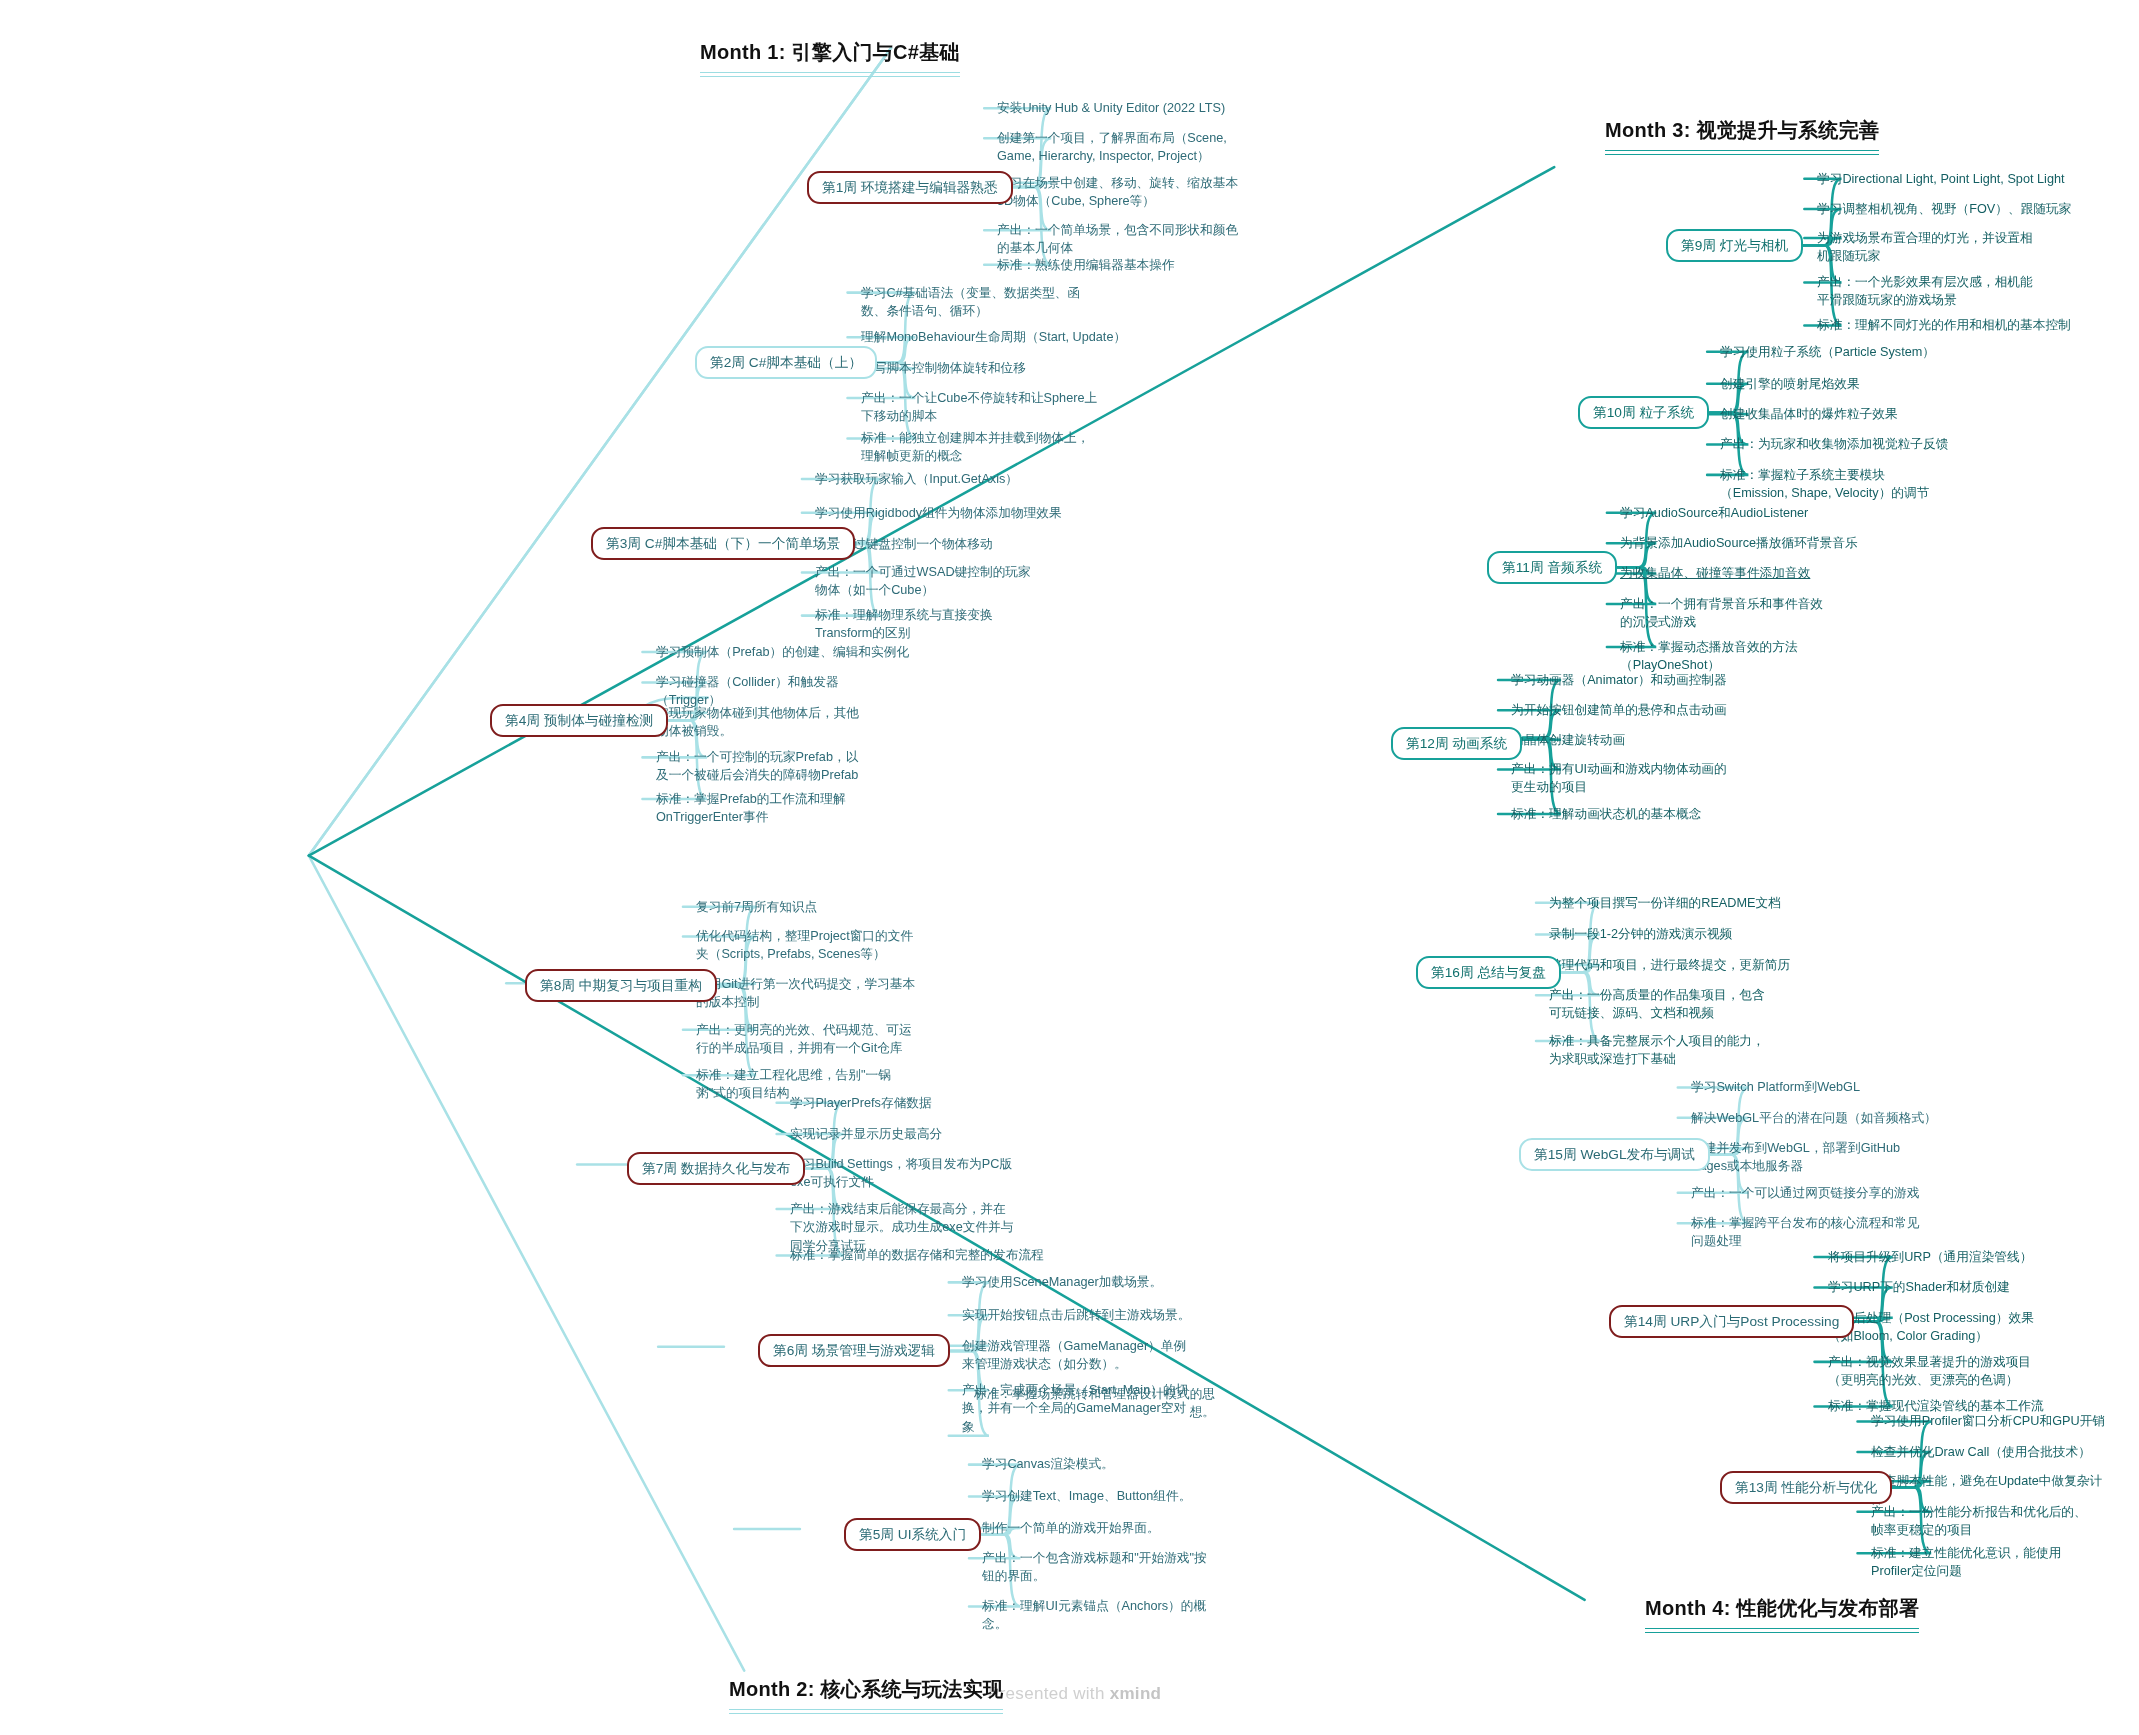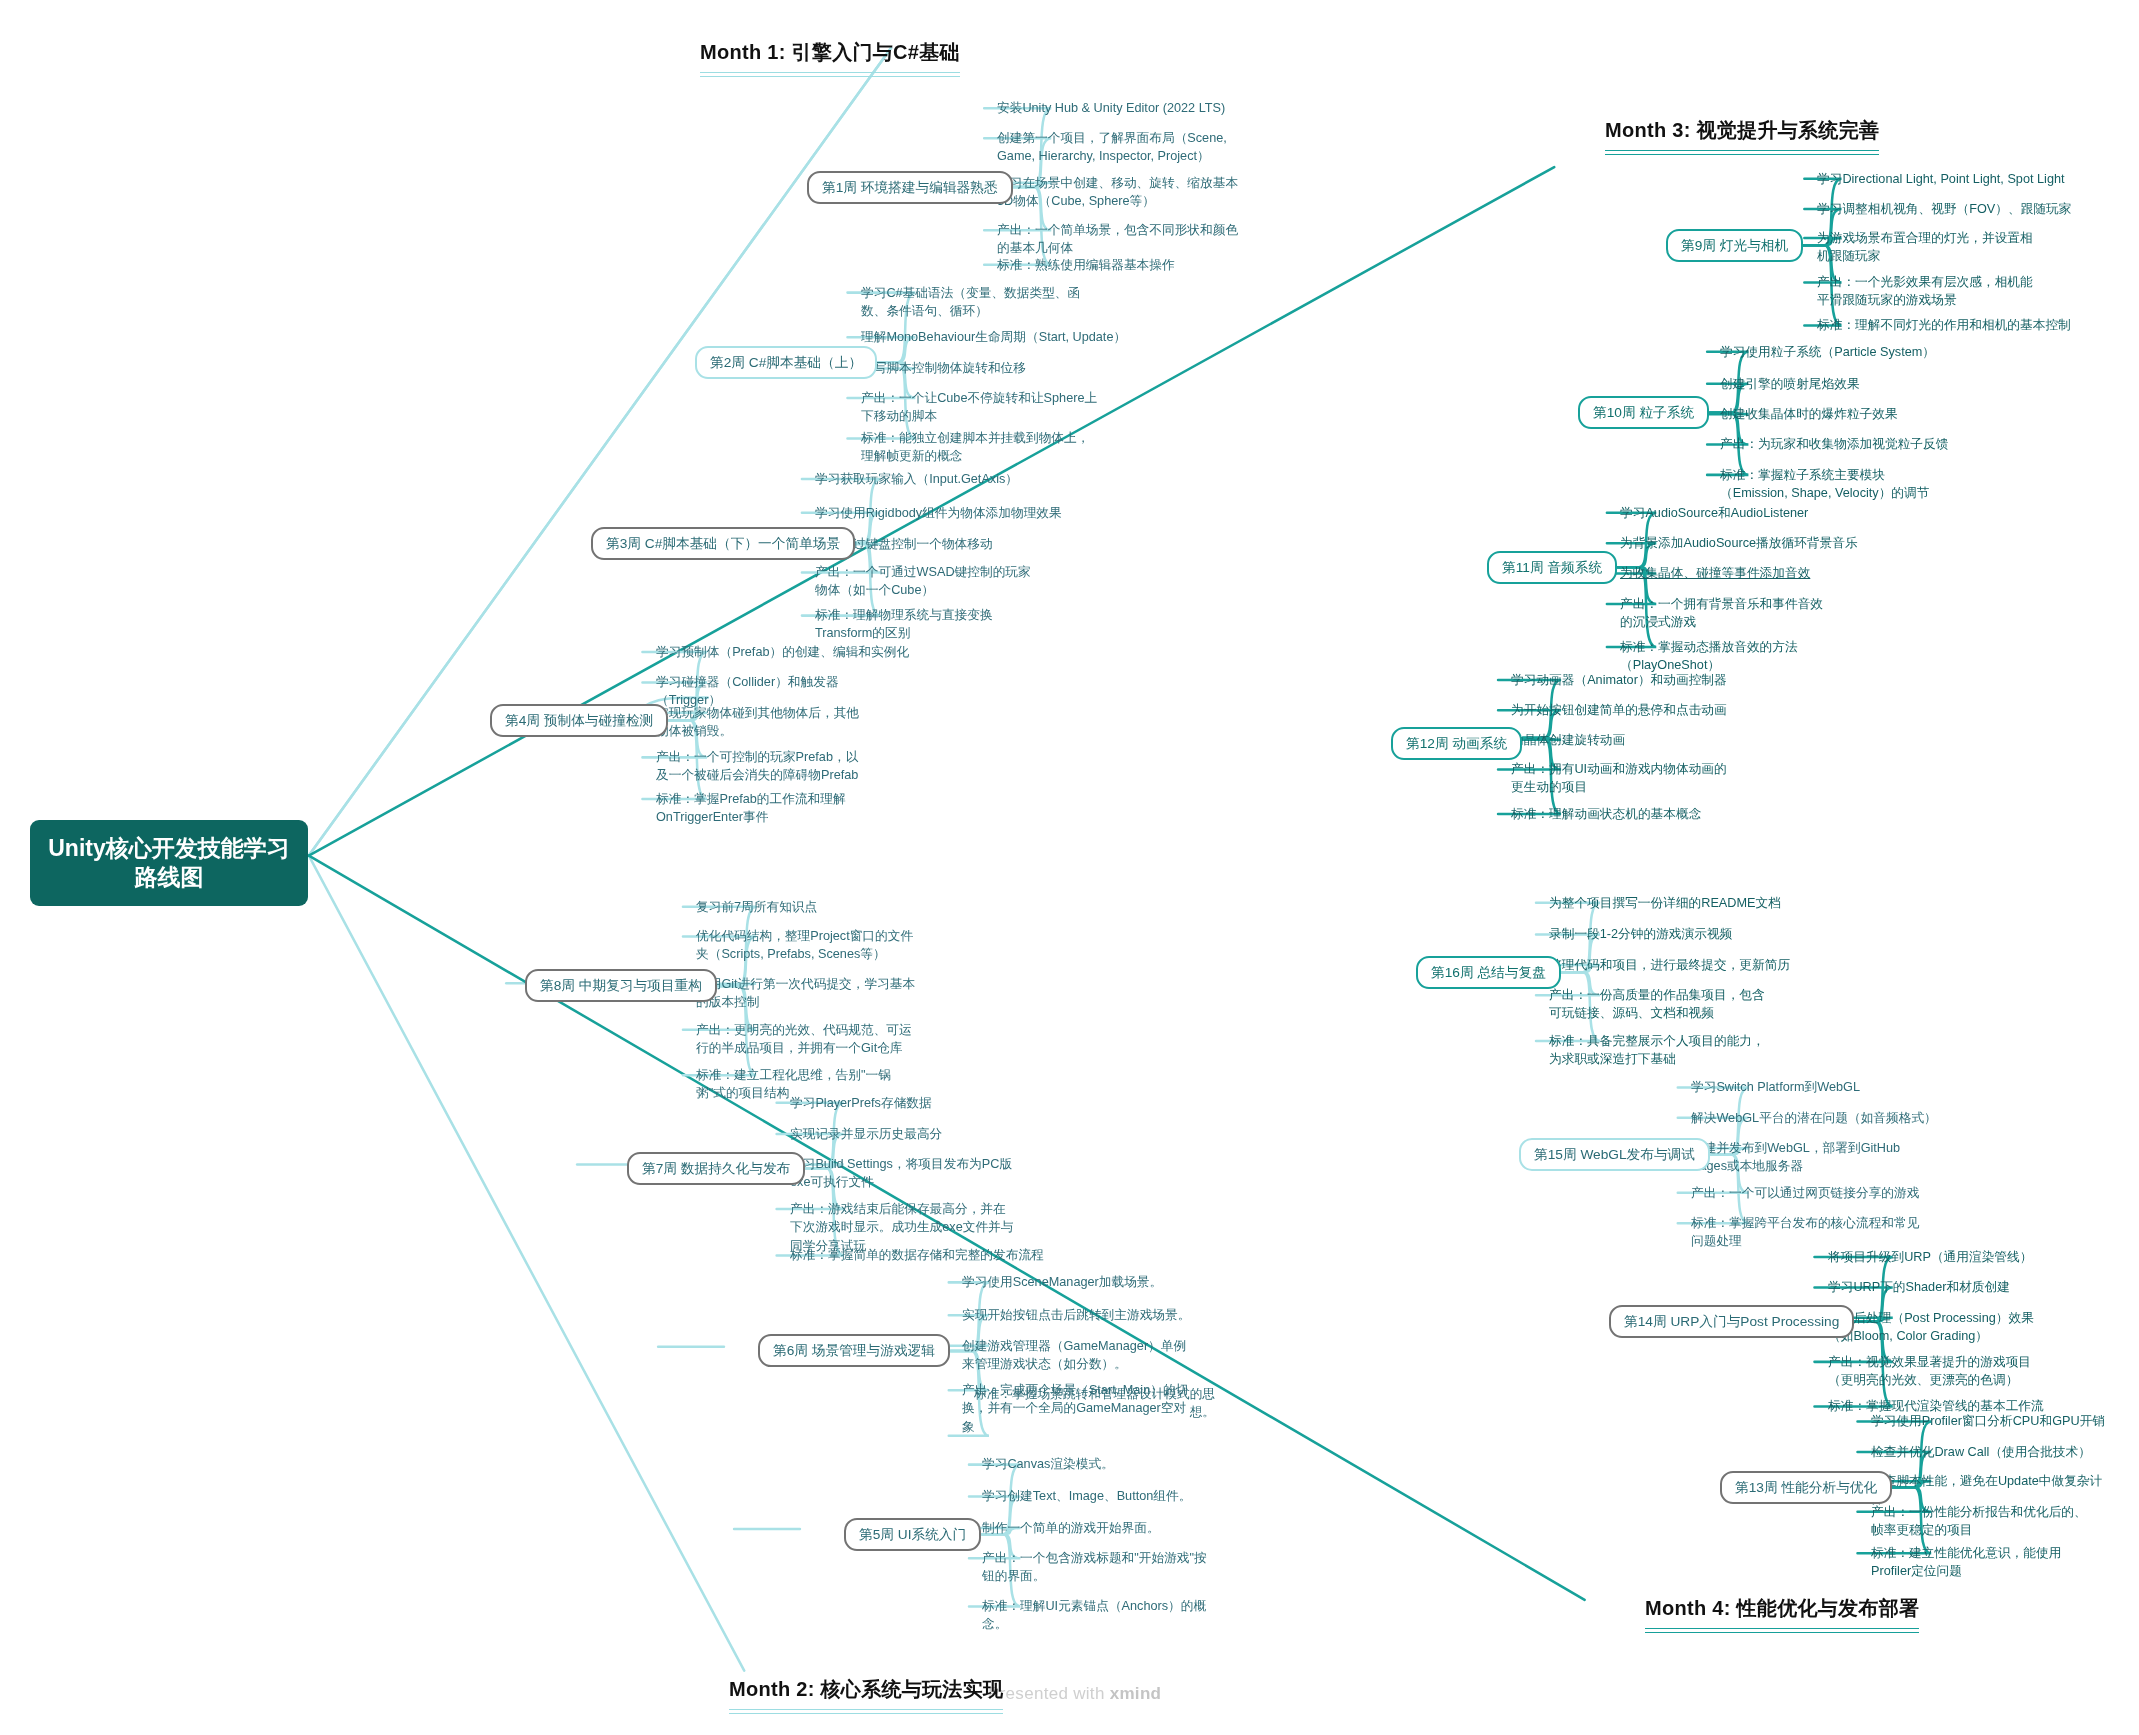--- a/index.html
+++ b/index.html
@@ -66,21 +66,21 @@
     position: absolute;
     padding: 6.6px 13px;
     border-radius: 13px;
     background: #ffffff;
     font-size: 13.7px;
     line-height: 1.15;
     white-space: nowrap;
     z-index: 4;
   }
   .week-light {
-    border: 2px solid #737373;
+    border: 2px solid #7f1d1d;
     color: #2a6a74;
   }
   .week-dark {
     border: 2px solid #17a19a;
     color: #10706d;
   }
 
   
   .leaf {
     position: absolute;
@@ -215,21 +215,20 @@
       <path d="M3377.59375 2280.5234375 L3419.59375 2280.5234375 C3445.59375 2280.5234375 3419.59375 2268 3453.59375 2268 L3314 2268" fill="none" stroke="#a9e1e6" stroke-width="5" stroke-linecap="round"></path>
       <path d="M3377.59375 2280.5234375 L3419.59375 2280.5234375 C3445.59375 2280.5234375 3419.59375 2356 3453.59375 2356 L3314 2356" fill="none" stroke="#a9e1e6" stroke-width="5" stroke-linecap="round"></path>
       <path d="M3377.59375 2280.5234375 L3419.59375 2280.5234375 C3445.59375 2280.5234375 3419.59375 2416 3453.59375 2416 L3314 2416" fill="none" stroke="#a9e1e6" stroke-width="5" stroke-linecap="round"></path>
       <path d="M3084.546875 1920.5234375 L3126.546875 1920.5234375 C3152.546875 1920.5234375 3126.546875 1783 3160.546875 1783 L3034 1783" fill="none" stroke="#a9e1e6" stroke-width="5" stroke-linecap="round"></path>
       <path d="M3084.546875 1920.5234375 L3126.546875 1920.5234375 C3152.546875 1920.5234375 3126.546875 1846 3160.546875 1846 L3034 1846" fill="none" stroke="#a9e1e6" stroke-width="5" stroke-linecap="round"></path>
       <path d="M3084.546875 1920.5234375 L3126.546875 1920.5234375 C3152.546875 1920.5234375 3126.546875 1906 3160.546875 1906 L3034 1906" fill="none" stroke="#a9e1e6" stroke-width="5" stroke-linecap="round"></path>
       <path d="M3084.546875 1920.5234375 L3126.546875 1920.5234375 C3152.546875 1920.5234375 3126.546875 1966 3160.546875 1966 L3034 1966" fill="none" stroke="#a9e1e6" stroke-width="5" stroke-linecap="round"></path>
       <path d="M3084.546875 1920.5234375 L3126.546875 1920.5234375 C3152.546875 1920.5234375 3126.546875 2056 3160.546875 2056 L3034 2056" fill="none" stroke="#a9e1e6" stroke-width="5" stroke-linecap="round"></path>
     </svg>
 
-  <div class="root-node">Unity核心开发技能学习路线图</div>
 
   <div class="month-title mt-light" style="left:700px; top:39px;">
     <span class="mt-text">Month 1:  引擎入门与C#基础</span>
     <span class="mt-rule"></span>
   </div>
   <div class="month-title mt-light" style="left:729px; top:1676px;">
     <span class="mt-text">Month 2:  核心系统与玩法实现</span>
     <span class="mt-rule"></span>
   </div>
   <div class="month-title mt-dark" style="left:1557px; top:117px;">

